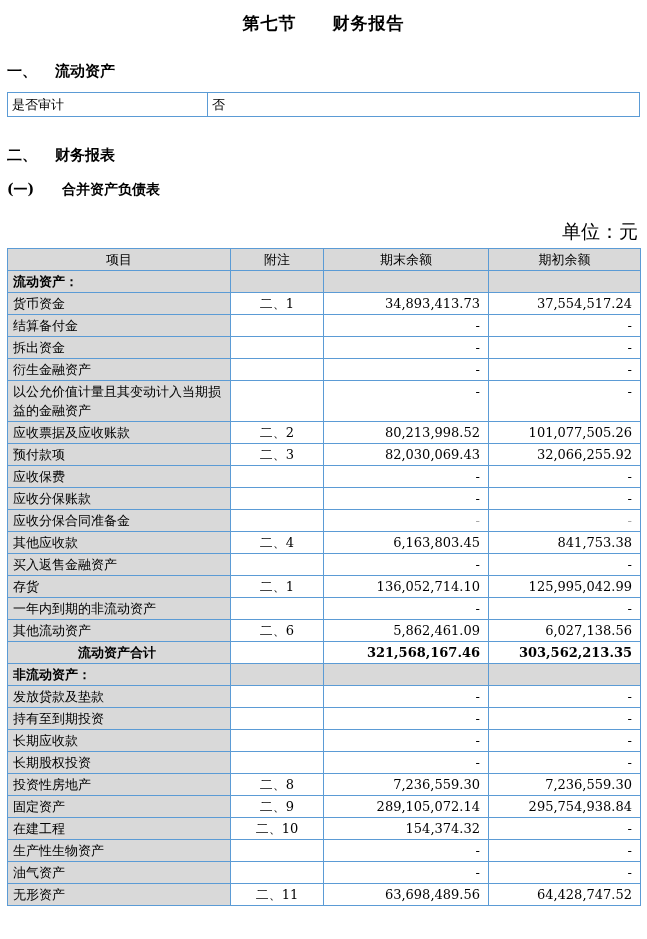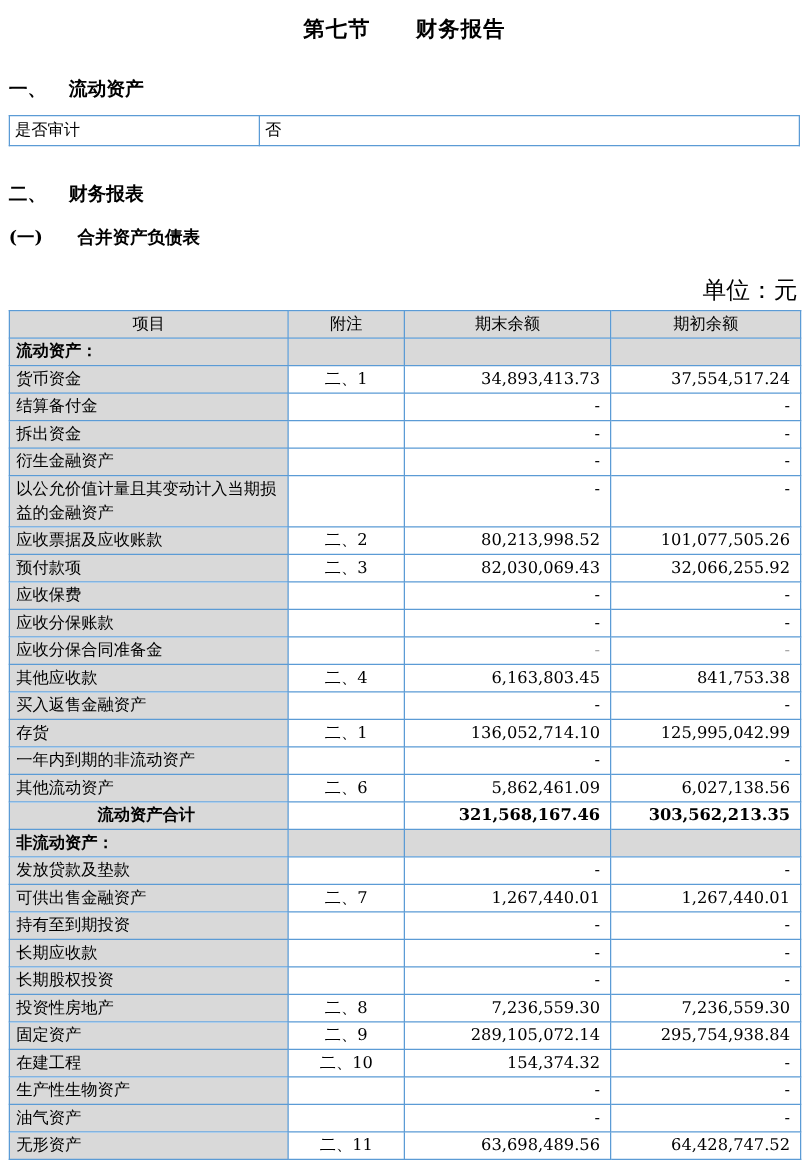--- a/index.html
+++ b/index.html
@@ -233,26 +233,20 @@
           <td class="c-amt"></td>
           <td class="c-amt"></td>
         </tr>
         <tr class="row-data">
           <td class="c-item">发放贷款及垫款</td>
           <td class="c-note"></td>
           <td class="c-amt">-</td>
           <td class="c-amt">-</td>
         </tr>
         <tr class="row-data">
-          <td class="c-item">可供出售金融资产</td>
-          <td class="c-note">二、7</td>
-          <td class="c-amt">1,267,440.01</td>
-          <td class="c-amt">1,267,440.01</td>
-        </tr>
-        <tr class="row-data">
           <td class="c-item">持有至到期投资</td>
           <td class="c-note"></td>
           <td class="c-amt">-</td>
           <td class="c-amt">-</td>
         </tr>
         <tr class="row-data">
           <td class="c-item">长期应收款</td>
           <td class="c-note"></td>
           <td class="c-amt">-</td>
           <td class="c-amt">-</td>

